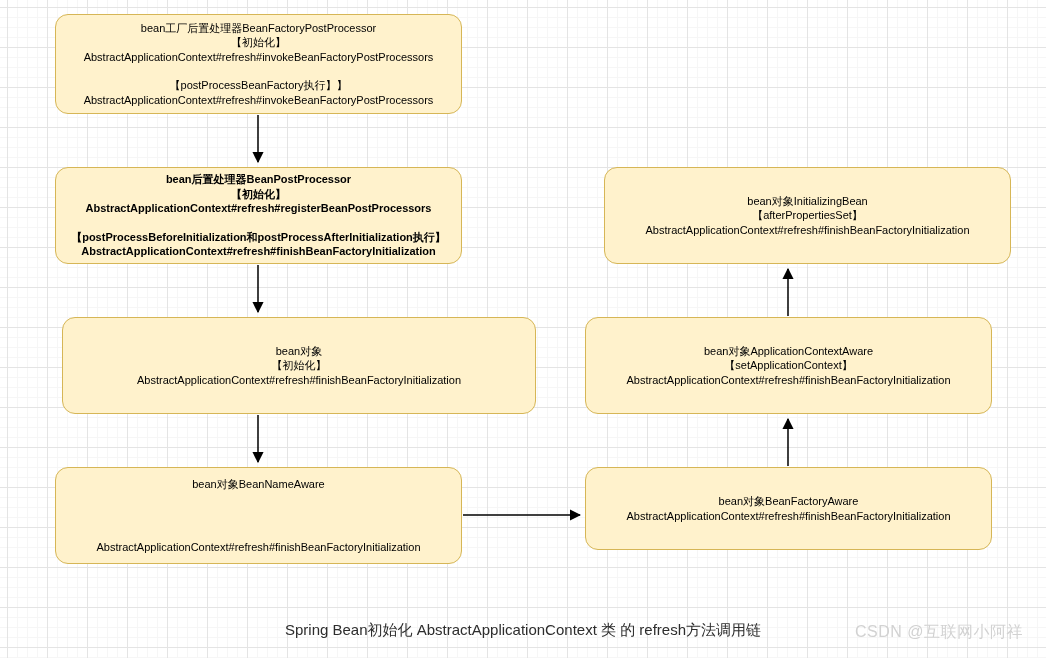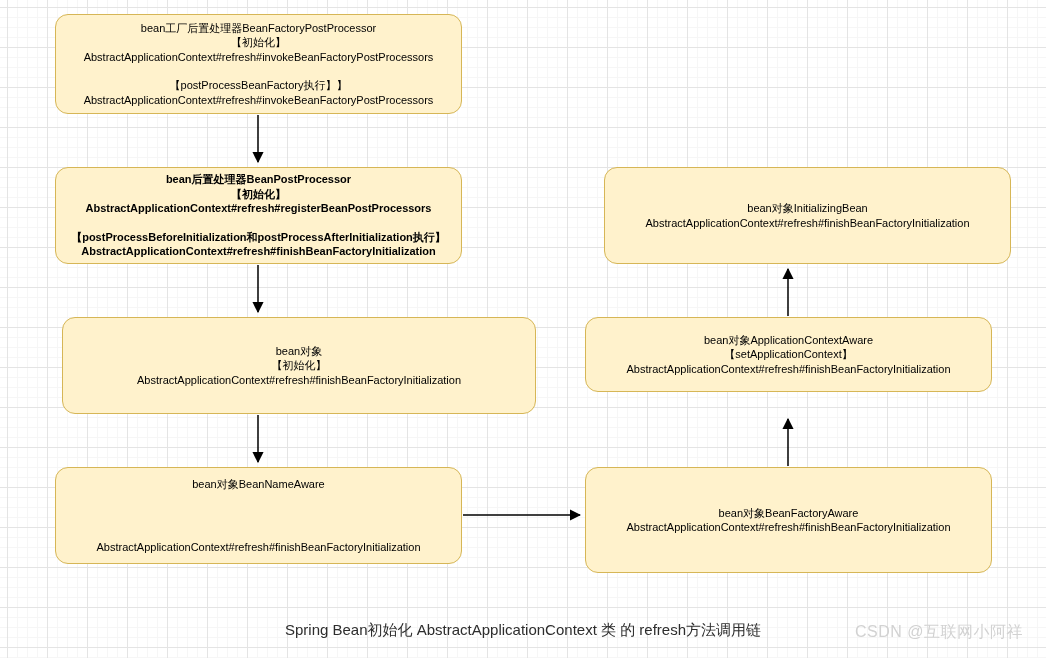--- a/index.html
+++ b/index.html
@@ -44,22 +44,22 @@
   }
   .node .line { min-height: 14.4px; white-space: nowrap; }
 
   
   .n1 { left: 55px; top: 14px;  width: 407px; height: 100px; }
   .n2 { left: 55px; top: 167px; width: 407px; height: 97px; font-weight: bold; }
   .n3 { left: 55px; top: 317px; width: 474px; height: 97px; margin-left: 7px; }
   .n4 { left: 55px; top: 467px; width: 407px; height: 97px; gap: 48px; }
   
   .n5 { left: 604px; top: 167px; width: 407px; height: 97px; }
-  .n6 { left: 585px; top: 317px; width: 407px; height: 75px; }
-  .n7 { left: 585px; top: 467px; width: 407px; height: 106px; }
+  .n6 { left: 585px; top: 317px; width: 407px; height: 97px; }
+  .n7 { left: 585px; top: 467px; width: 407px; height: 83px; }
 
   .diagram-title {
     position: absolute;
     left: 0; top: 621px;
     width: 1046px;
     text-align: center;
     font-size: 15px;
     font-weight: normal;
     color: #2d2d2d;
   }
@@ -115,20 +115,21 @@
     <div class="line">AbstractApplicationContext#refresh#finishBeanFactoryInitialization</div>
   </div>
 
   <div class="node n4">
     <div class="line">bean对象BeanNameAware</div>
     <div class="line">AbstractApplicationContext#refresh#finishBeanFactoryInitialization</div>
   </div>
 
   <div class="node n5">
     <div class="line">bean对象InitializingBean</div>
+    <div class="line">【afterPropertiesSet】</div>
     <div class="line">AbstractApplicationContext#refresh#finishBeanFactoryInitialization</div>
   </div>
 
   <div class="node n6">
     <div class="line">bean对象ApplicationContextAware</div>
     <div class="line">【setApplicationContext】</div>
     <div class="line">AbstractApplicationContext#refresh#finishBeanFactoryInitialization</div>
   </div>
 
   <div class="node n7">

